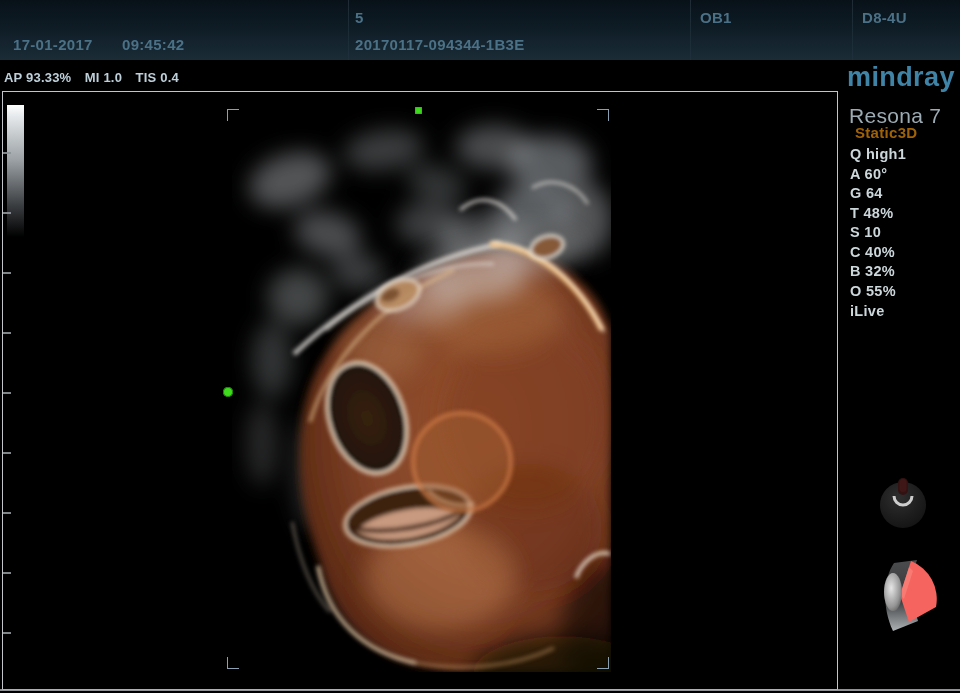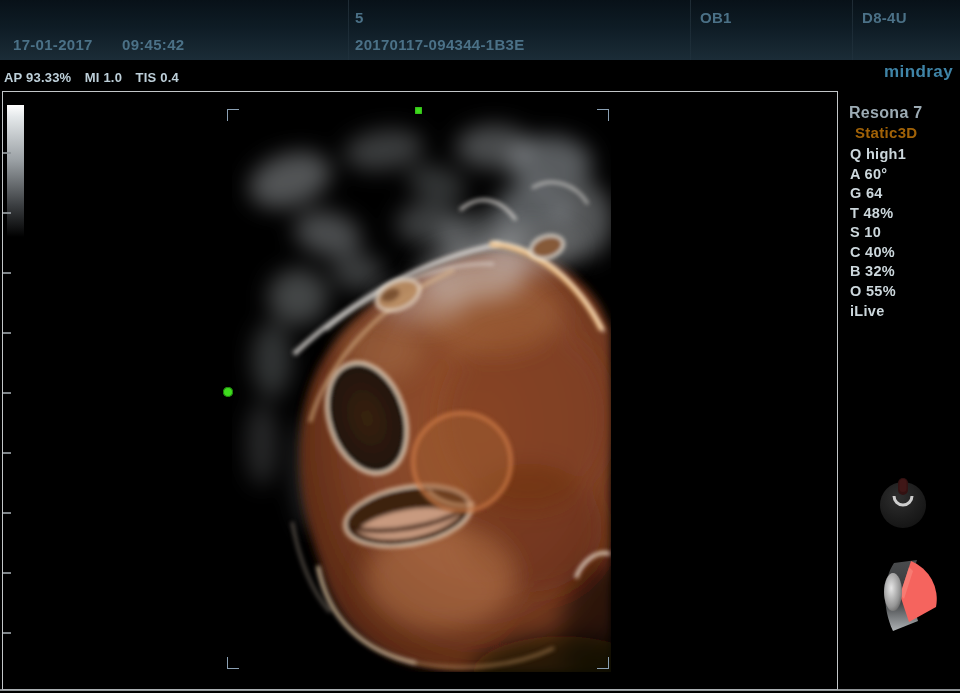--- a/index.html
+++ b/index.html
@@ -12,22 +12,22 @@
           border-bottom:1px solid #000;}
   .topbar .sep{position:absolute;top:0;width:1px;height:60px;
           background:linear-gradient(180deg,rgba(150,180,200,.16),rgba(150,180,200,.03));}
   .hdr{position:absolute;color:#4b7187;font-weight:bold;font-size:15px;letter-spacing:.3px;white-space:pre;}
 
   
   .statusbar{position:absolute;left:0;top:61px;width:960px;height:30px;background:#000;}
   .statusbar span{color:#bed0da;font-weight:bold;font-size:13px;letter-spacing:.2px;margin-right:9px;margin-top:44px;}
   .statusbar .wrap{position:absolute;left:4px;top:7px;}
 
-  .brand{position:absolute;left:847px;top:62px;width:106px;text-align:right;
-         color:#3f84a7;font-weight:bold;font-size:17px;letter-spacing:.4px;}
+  .brand{position:absolute;left:847px;top:62px;width:106px;text-align:left;
+         color:#3f84a7;font-weight:bold;font-size:27px;letter-spacing:.4px;}
 
   
   .image-area{position:absolute;left:2px;top:91px;width:836px;height:599px;
               border:1px solid #c2c6c8;background:#000;box-sizing:border-box;}
   .bottomline{position:absolute;left:0;top:689px;width:960px;height:2px;background:#a8adb0;opacity:.85;}
 
   .grayscale-bar{position:absolute;left:7px;top:105px;width:17px;height:132px;
      background:linear-gradient(180deg,#ffffff 0%,#e4e8ea 9%,#9aa0a4 42%,#3b3e41 76%,#000 100%);}
   .tick{position:absolute;left:3px;width:8px;height:2px;background:#8d9398;opacity:.9;}
 
@@ -38,21 +38,21 @@
   .b-tl{left:227px;top:109px;border-left:1px solid #8ba0b3;border-top:1px solid #8ba0b3;}
   .b-tr{left:597px;top:109px;border-right:1px solid #8ba0b3;border-top:1px solid #8ba0b3;}
   .b-bl{left:227px;top:657px;border-left:1px solid #8ba0b3;border-bottom:1px solid #8ba0b3;}
   .b-br{left:597px;top:657px;border-right:1px solid #8ba0b3;border-bottom:1px solid #8ba0b3;}
   .dot-square{position:absolute;left:415px;top:107px;width:7px;height:7px;background:#3fdc1e;
               box-shadow:0 0 2px #1e7d0e inset;}
   .dot-round{position:absolute;left:223px;top:387px;width:10px;height:10px;border-radius:50%;
              background:#3fdc1e;box-shadow:0 0 0 1px #1e7d0e inset;}
 
   
-  .rp-system{position:absolute;left:849px;top:104px;color:#9cabb4;font-weight:bold;font-size:16px;letter-spacing:.3px;}
+  .rp-system{position:absolute;left:849px;top:104px;color:#9cabb4;font-weight:normal;font-size:21px;letter-spacing:.3px;}
   .rp-mode{position:absolute;left:855px;top:124px;color:#a16207;font-weight:bold;font-size:15px;letter-spacing:.3px;}
   .param{position:absolute;left:850px;color:#ccd7dc;font-weight:bold;font-size:14.5px;letter-spacing:.3px;}
   .trackball{position:absolute;left:878px;top:476px;}
   .probe{position:absolute;left:877px;top:557px;}
 </style>
 </head>
 <body>
 
 <div class="topbar">
   <div class="sep" style="left:348px"></div>

